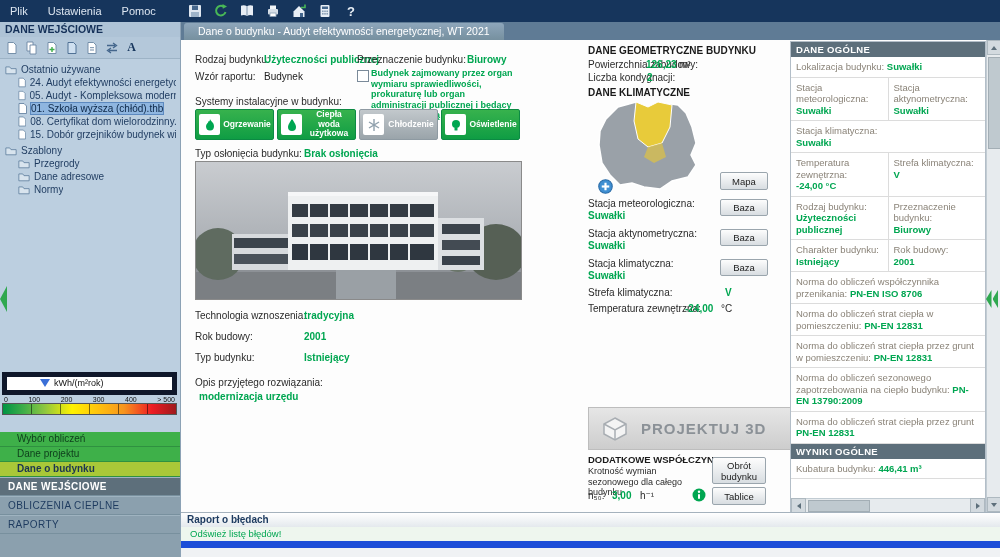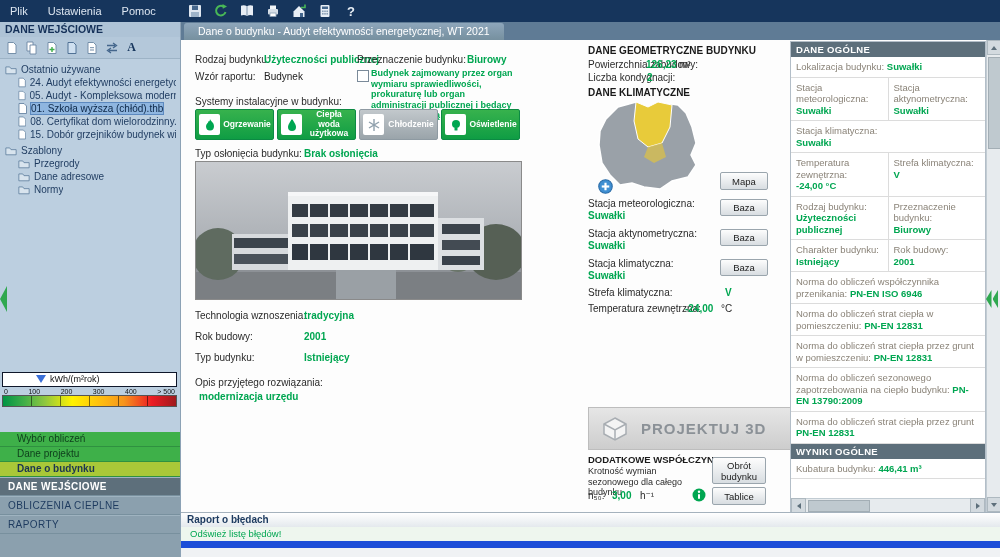--- a/index.html
+++ b/index.html
@@ -20,21 +20,21 @@
   .sb-title{height:15px;line-height:15px;padding-left:5px;font-weight:bold;font-size:10.5px;color:#143058;background:#aec3d6}
   .sb-icons{height:19px;display:flex;align-items:center;gap:5px;padding:1px 4px;background:#b4c8da;border-bottom:1px solid #9db3c6}
   .sbi{width:15px;height:15px;display:flex;align-items:center;justify-content:center}
   .font-a{font-family:"Liberation Serif",serif;font-weight:bold;font-size:12px;color:#17365d}
   .tree{padding:4px 2px;font-size:10px;color:#1d3a5f}
   .tree-root{display:flex;align-items:center;gap:4px;padding:1px 3px;white-space:nowrap}
   .tree-item{display:flex;align-items:center;gap:4px;padding:1px 2px 1px 16px;white-space:nowrap;overflow:hidden}
   .tree-item .tlabel{overflow:hidden;text-overflow:clip}
   .tree-item.sel .tlabel{background:#8fb6e0;outline:1px solid #5c89bf;color:#0c2747}
   .scale-box{position:absolute;left:2px;right:3px;top:350px}
-  .scale-top{height:13px;background:#fff;border:1px solid #0f172a;position:relative}
+  .scale-top{height:13px;background:#fff;border:5px solid #0f172a;position:relative}
   .scale-marker{position:absolute;left:33px;top:2px;width:0;height:0;border-left:5px solid transparent;border-right:5px solid transparent;border-top:8px solid #3a6fd8}
   .scale-unit{margin-left:47px;font-size:9px;line-height:13px;color:#111;display:inline-block}
   .scale-ticks{display:flex;justify-content:space-between;font-size:7px;color:#111;height:8px;line-height:9px;padding:0 2px}
   .scale-bar{height:10px;border:1px solid #555;position:relative;
     background:linear-gradient(90deg,#009444 0%,#3fae49 12%,#8dc63f 24%,#fff200 40%,#ffc20e 55%,#f7941d 70%,#ed1c24 86%,#9e1a1d 100%)}
   .scale-bar:before{content:"";position:absolute;inset:0;background:repeating-linear-gradient(90deg,transparent 0 28px,rgba(0,0,0,.5) 28px 29px)}
   .steps{position:absolute;left:0;right:0;top:410px}
   .step{height:14px;line-height:14px;padding-left:17px;font-size:10px;color:#0e3d1c;background:#3eb049;border-bottom:1px solid #2f9140}
   .step.active{background:#a9c838;color:#1c3550;font-weight:bold}
   .modules{position:absolute;left:0;right:0;top:455px;bottom:0;background:#8ba0ae}
@@ -497,21 +497,21 @@
           <div class="pval">Biurowy</div></div>
       </div>
       <div class="prow two">
         <div><span class="plbl">Charakter budynku:</span>
           <div class="pval">Istniejący</div></div>
         <div><span class="plbl">Rok budowy:</span>
           <div class="pval">2001</div></div>
       </div>
       <div class="prow">
         <span class="plbl">Norma do obliczeń współczynnika przenikania:</span>
-        <span class="pval">PN-EN ISO 6946</span>
+        <span class="pval">PN-EN ISO 8706</span>
       </div>
       <div class="prow">
         <span class="plbl">Norma do obliczeń strat ciepła w pomieszczeniu:</span>
         <span class="pval">PN-EN 12831</span>
       </div>
       <div class="prow">
         <span class="plbl">Norma do obliczeń strat ciepła przez grunt w pomieszczeniu:</span>
         <span class="pval">PN-EN 12831</span>
       </div>
       <div class="prow">

